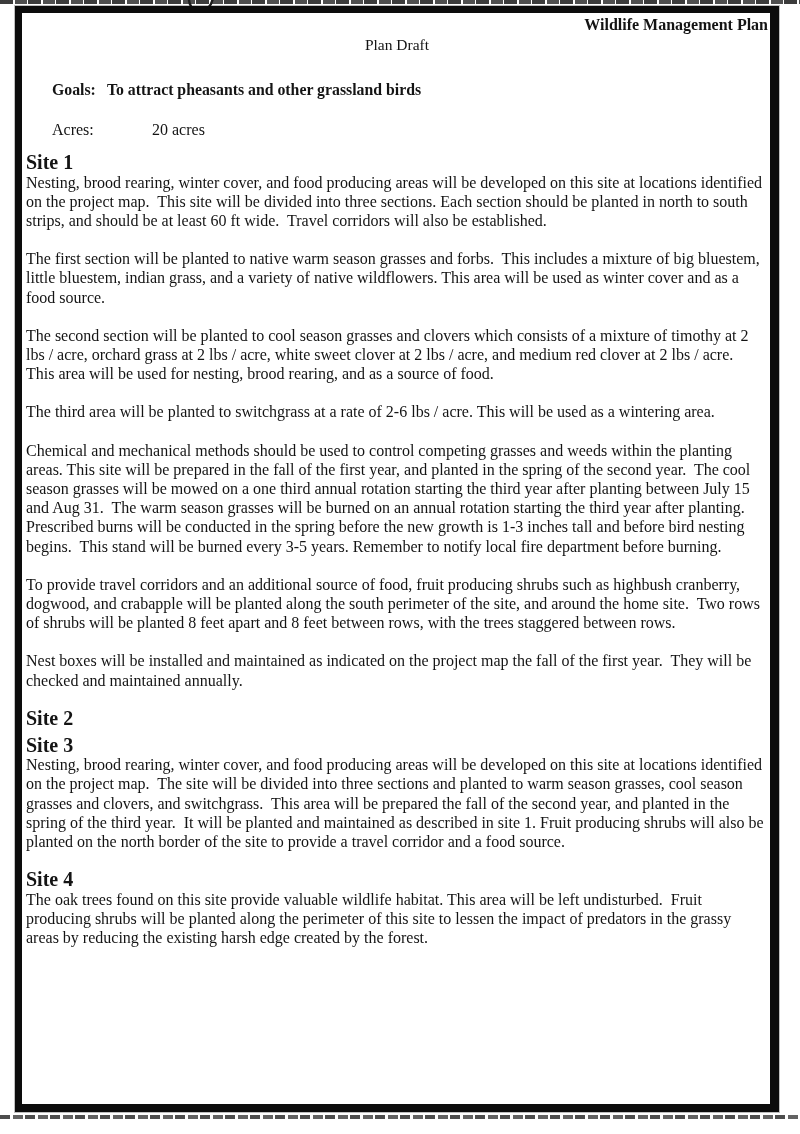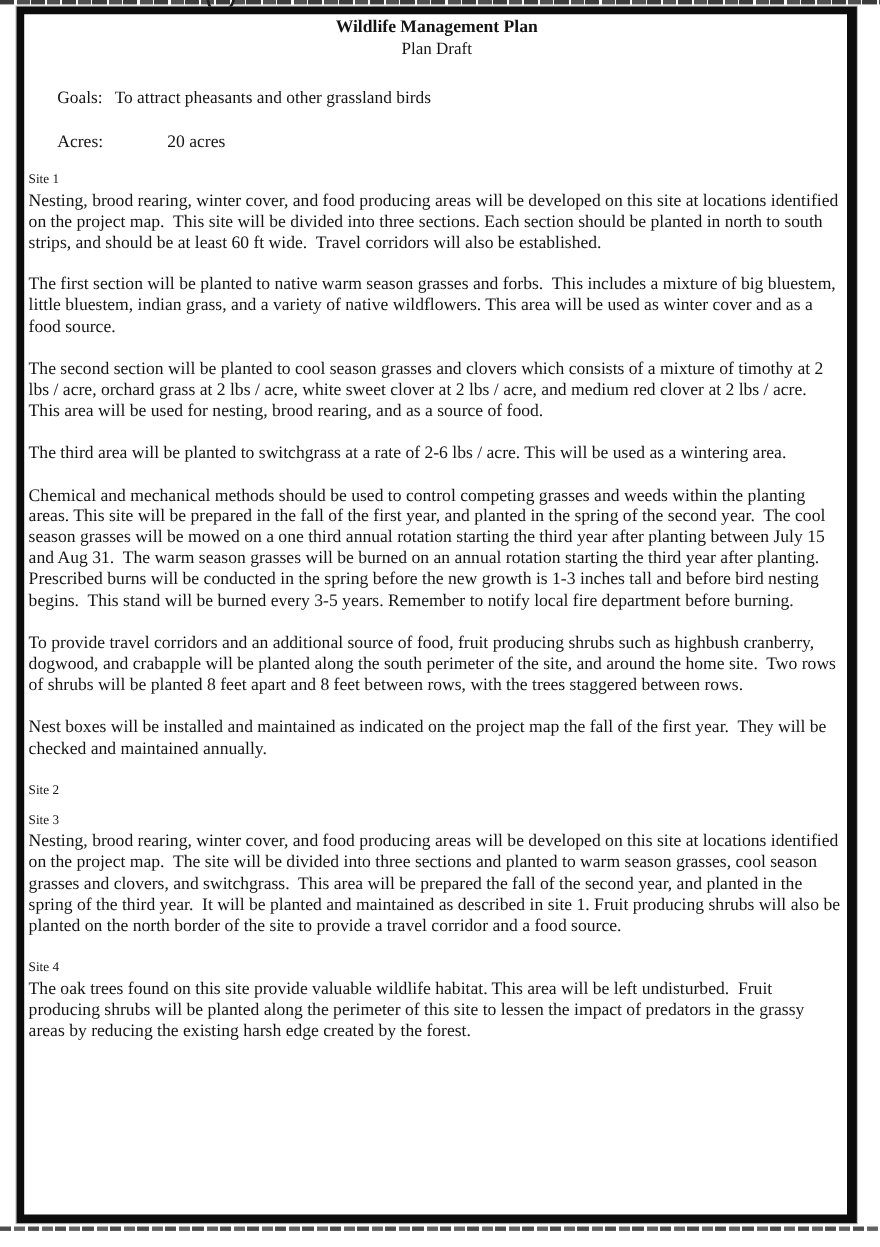--- a/index.html
+++ b/index.html
@@ -43,44 +43,44 @@
     background: #ffffff;
     box-shadow: 0 0 0 1px rgba(0,0,0,.25);
   }
   .content {
     padding: 2px 2px 0 4px;
     font-size: 16px;
     line-height: 19.2px;
     letter-spacing: 0;
   }
   .title {
-    text-align: center;
+    text-align: right;
     font-weight: bold;
     font-size: 16px;
     line-height: 20px;
     margin: 0;
   }
   .subtitle {
     text-align: center;
     font-size: 15.5px;
     line-height: 19px;
     margin: 0;
   }
   .goals-row {
     margin: 26px 0 0 26px;
-    font-weight: normal;
+    font-weight: bold;
     font-size: 15.8px;
   }
   .goals-row .label { margin-right: 11px; }
   .acres-row { margin: 21px 0 0 26px; }
   .acres-row .label { display: inline-block; width: 100px; }
   .sections { margin-top: 14px; }
   .site-heading {
-    font-size: 12px;
-    font-weight: normal;
+    font-size: 20px;
+    font-weight: bold;
     margin: 8px 0 0 0;
     line-height: 19.2px;
   }
   .site-heading.first { margin-top: 0; }
   p.body-par {
     margin: 0 0 19px 0;
     white-space: pre-wrap;
   }
   p.body-par.last { margin-bottom: 0; }
 </style>

